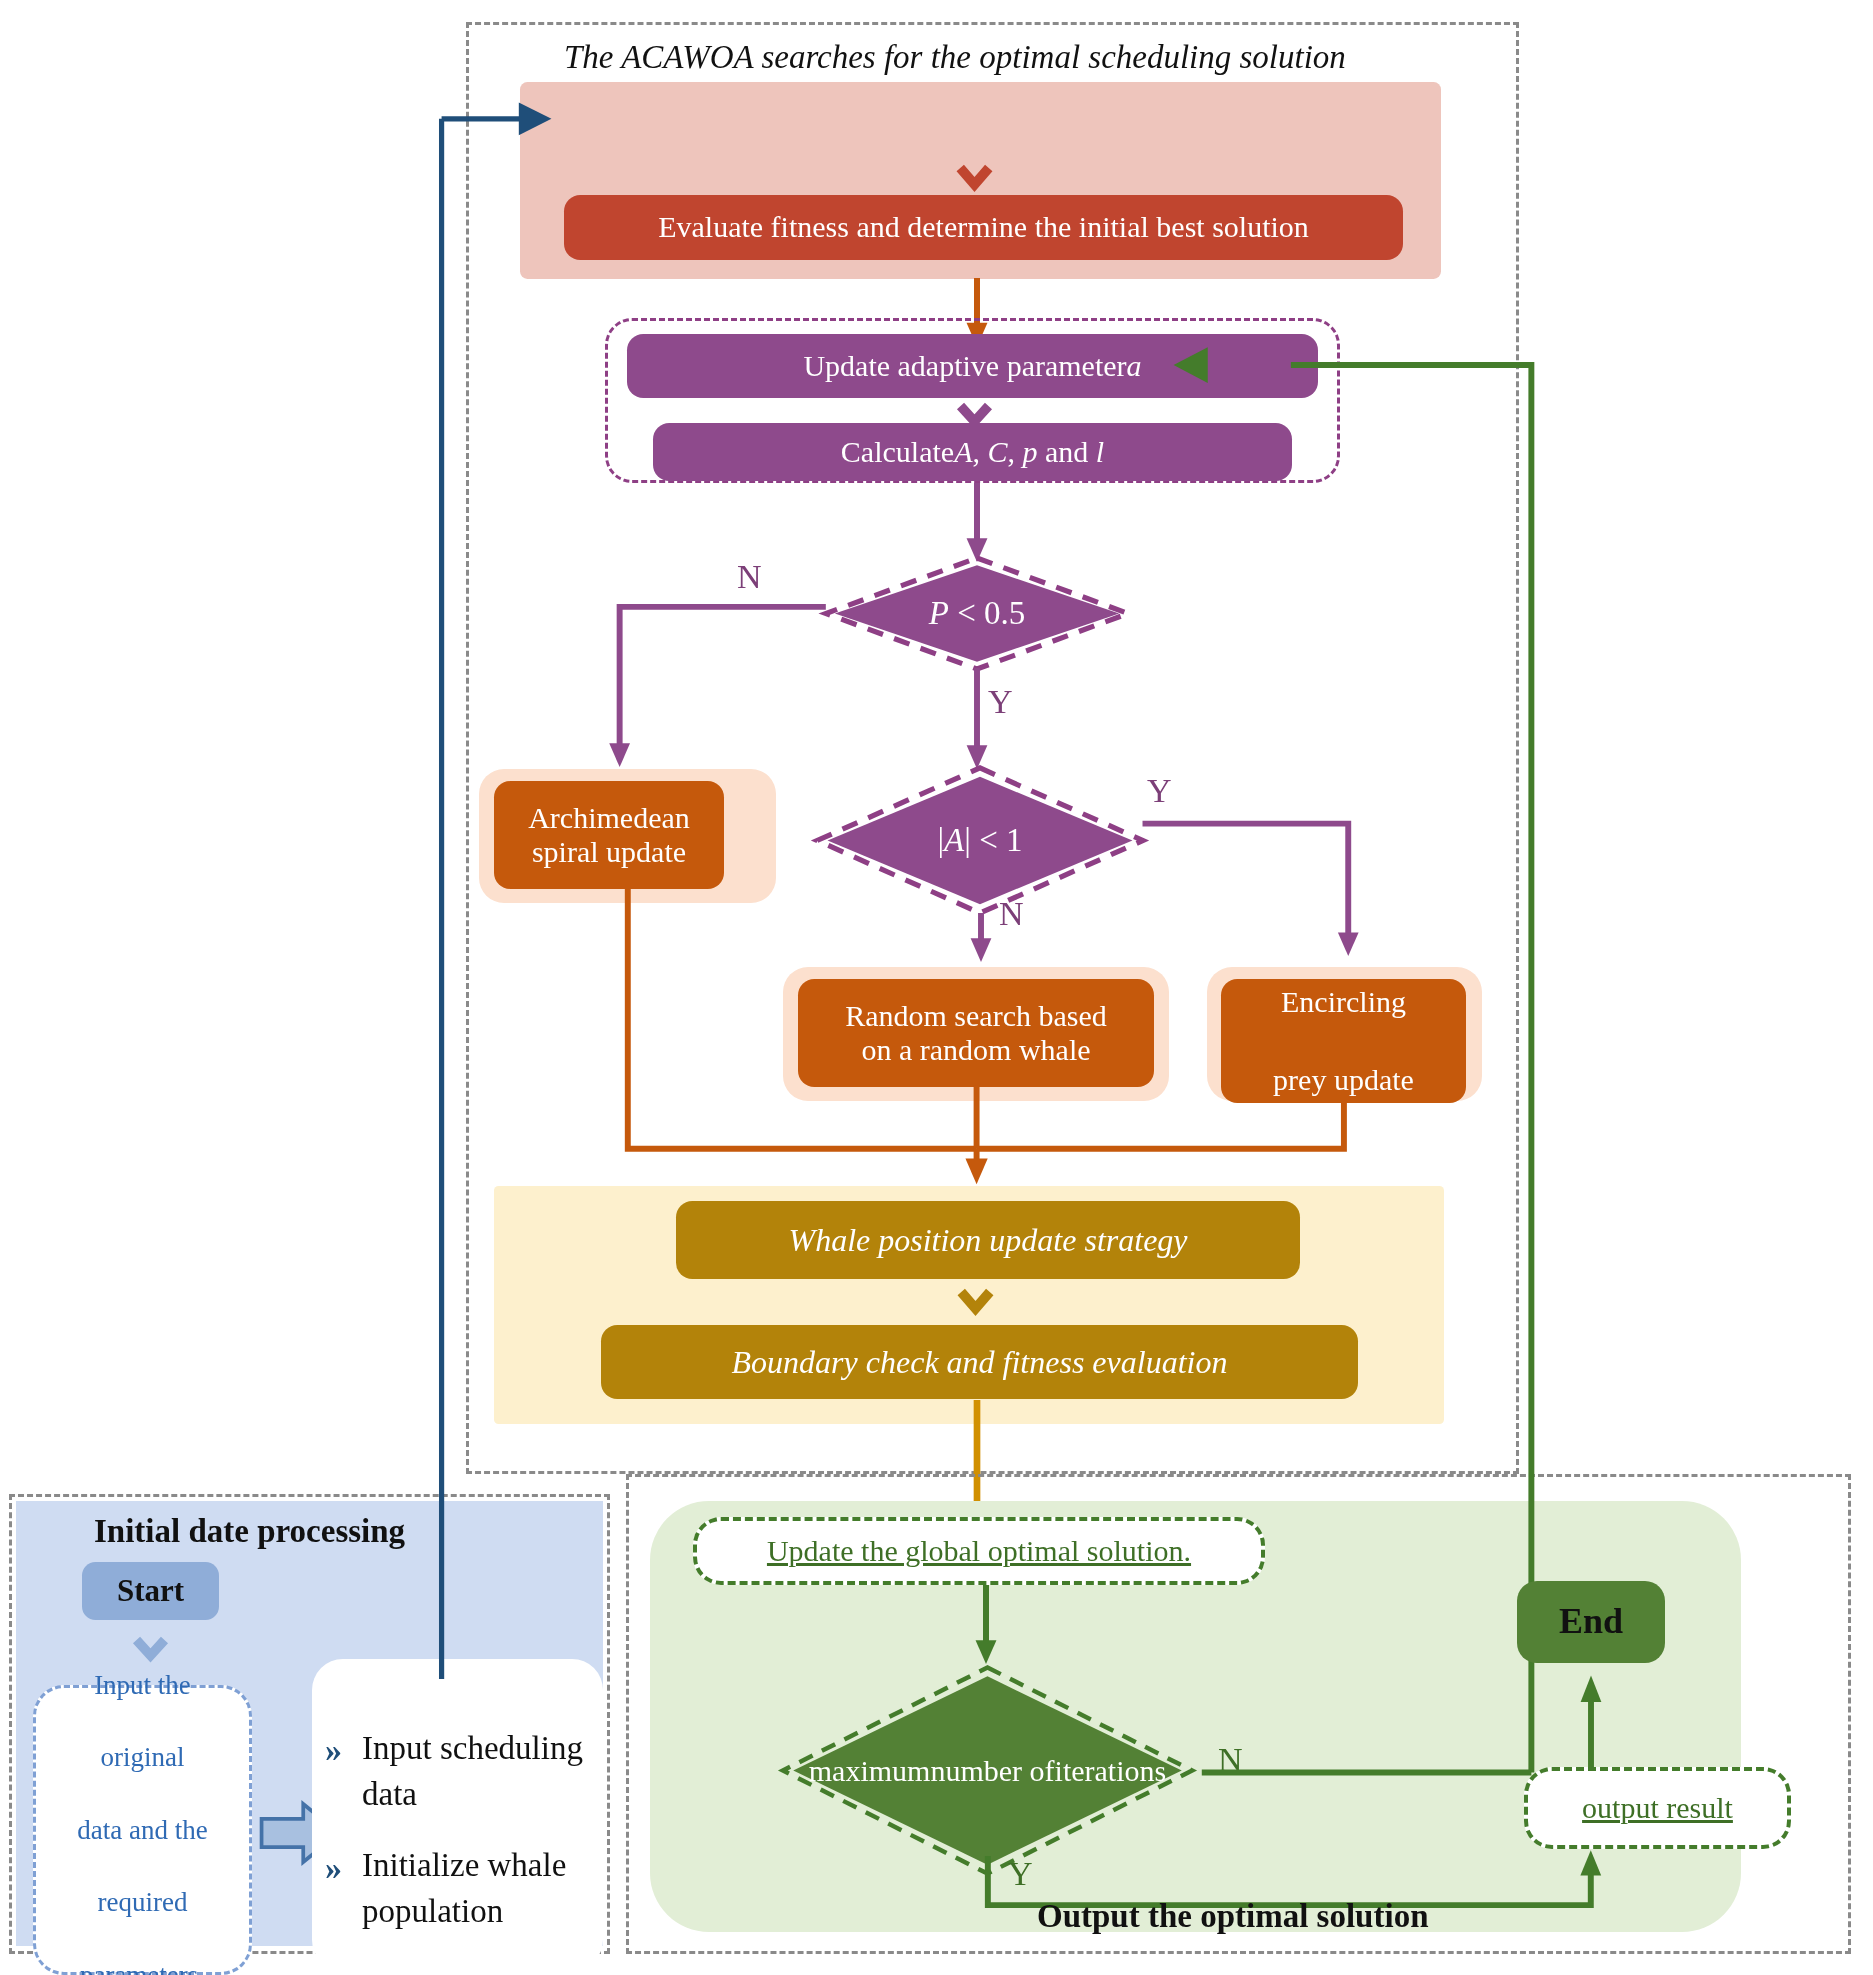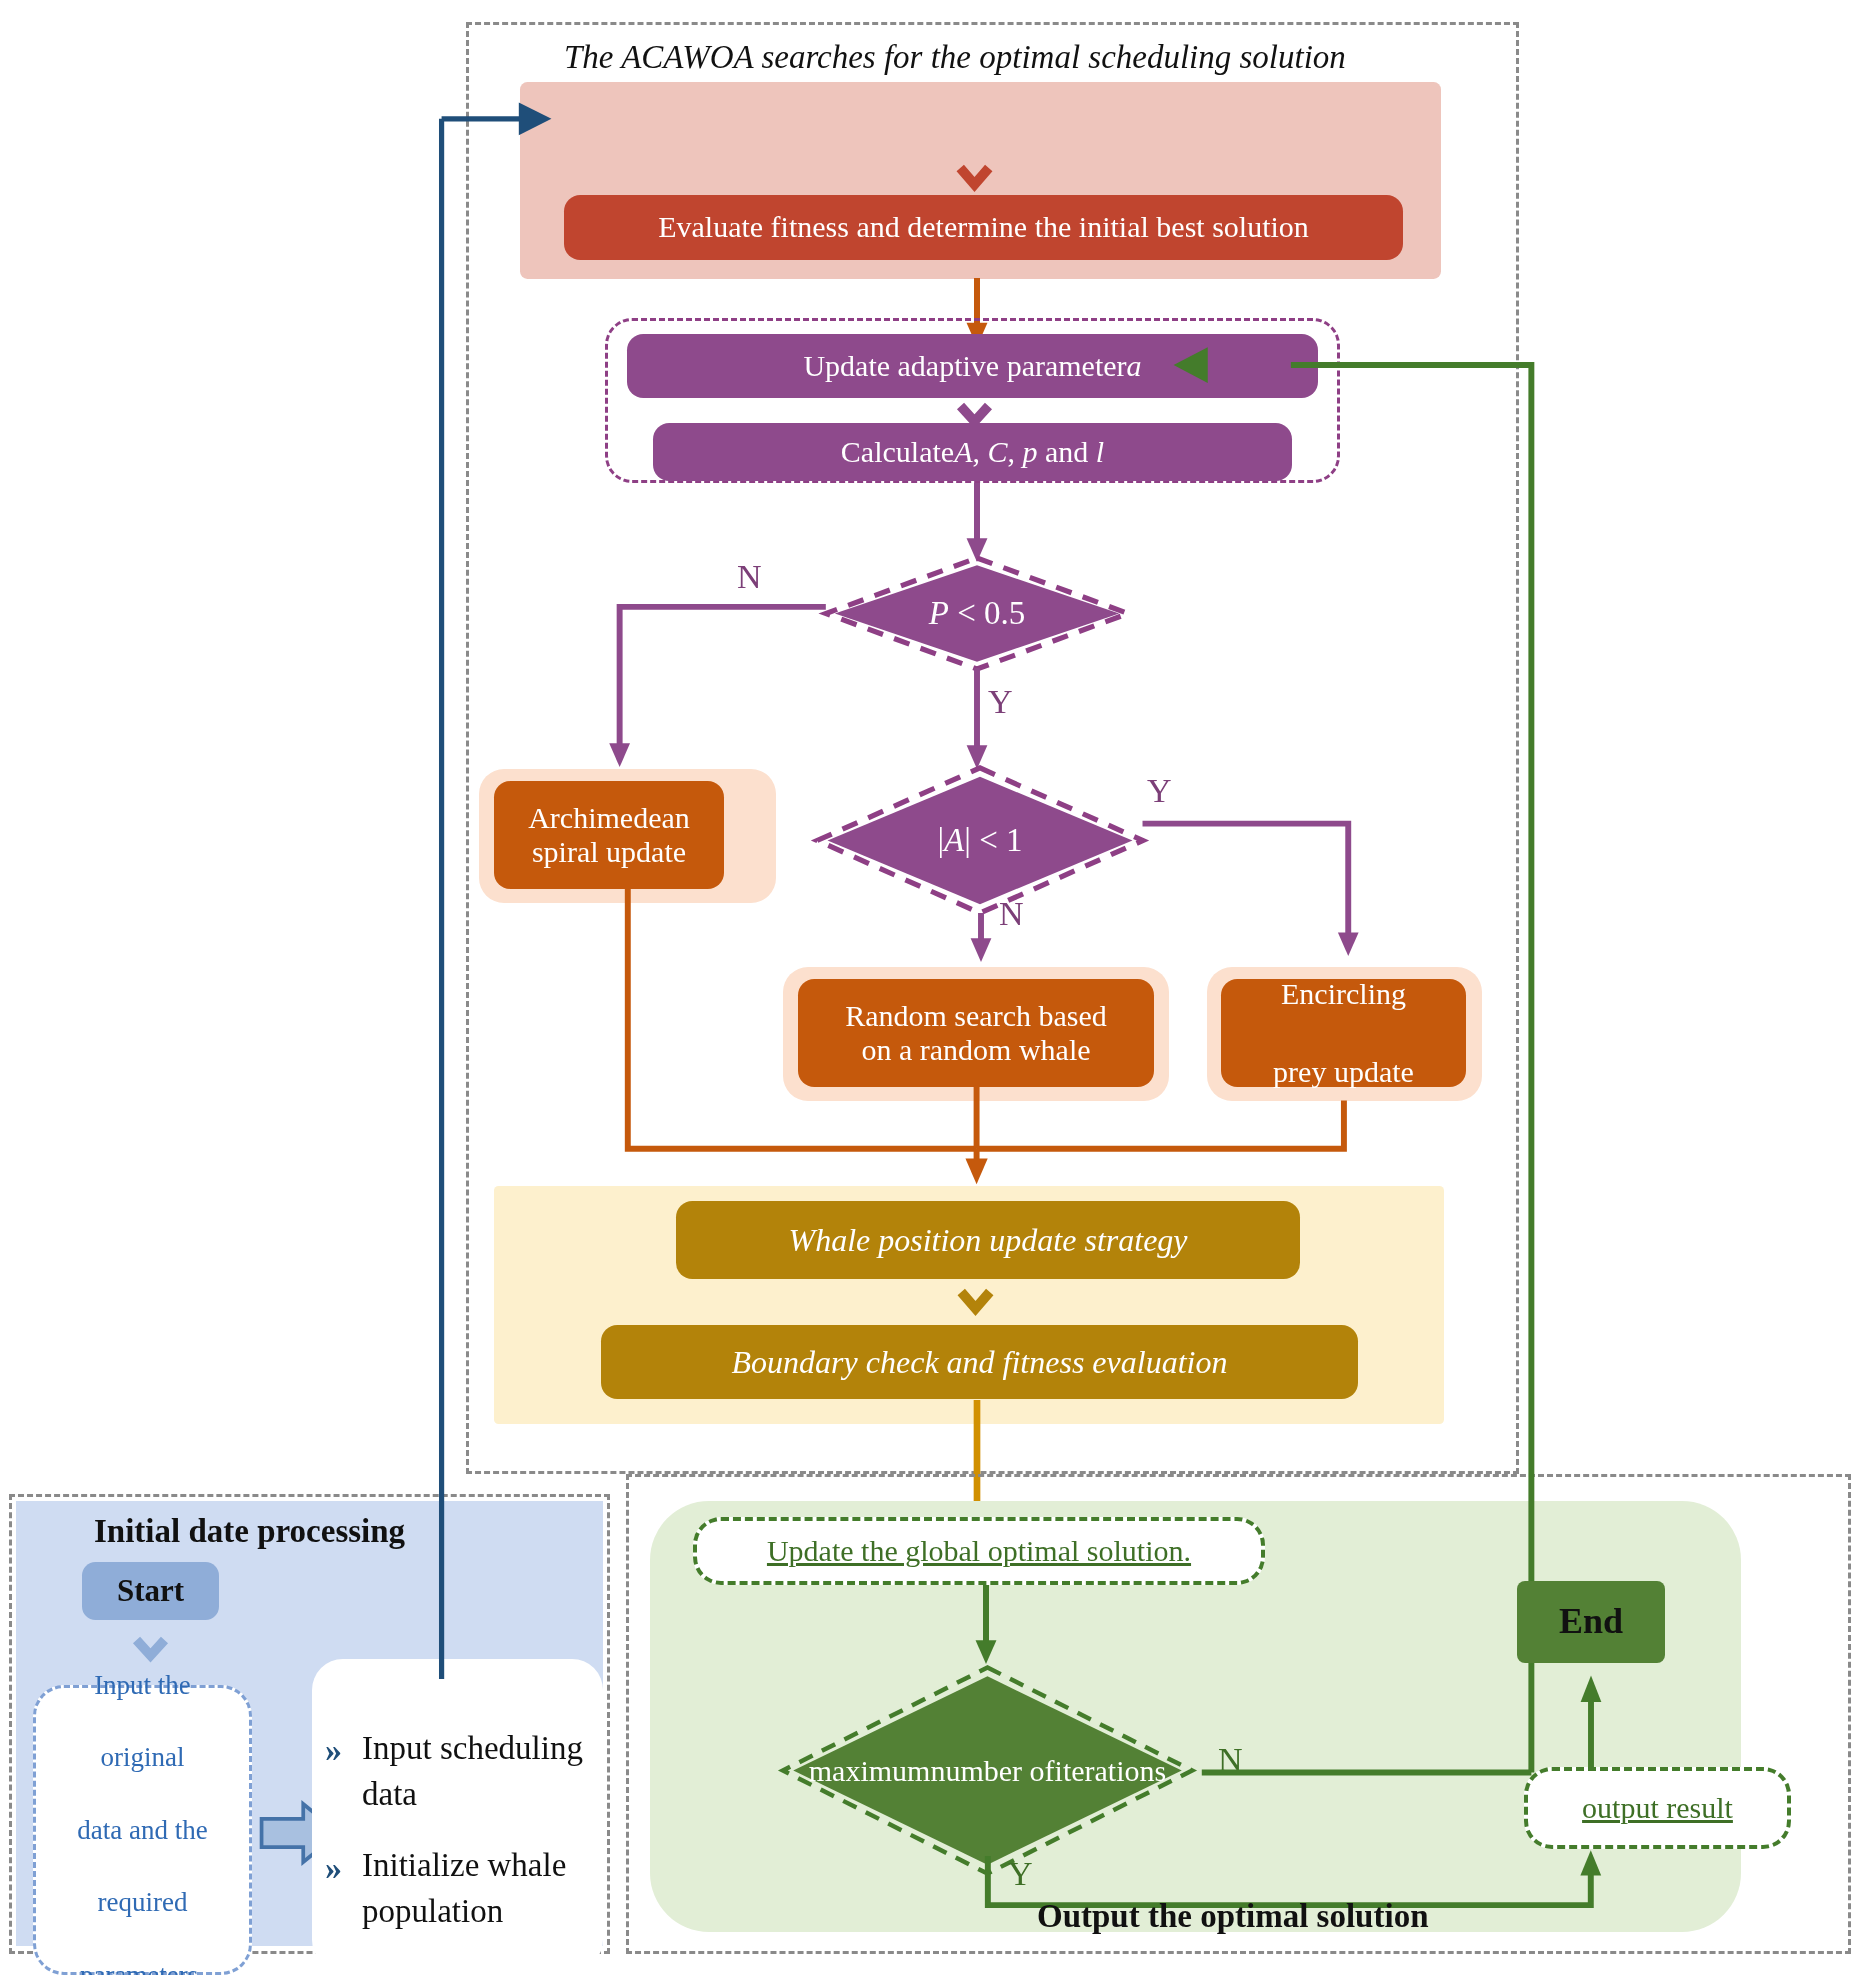--- a/index.html
+++ b/index.html
@@ -19,21 +19,21 @@
 
   
   .box{display:flex;align-items:center;justify-content:center;text-align:center;
        color:#ffffff;line-height:1.15;}
   .box-red{background:#c0452f;border-radius:16.3px;font-size:30px;}
   .box-orange-outer{background:#fce0ce;border-radius:25px;}
   .box-orange{background:#c5590c;border-radius:16.3px;font-size:30px;}
   .box-purple{background:#8e4a8c;border-radius:16.3px;font-size:30px;}
   .box-gold{background:#b3830a;border-radius:16.3px;font-size:32px;font-style:italic;}
   .box-start{background:#8fadd8;border-radius:13.4px;color:#111;font-weight:bold;font-size:31px;}
-  .box-end{background:#538135;border-radius:8px;color:#111;font-weight:bold;font-size:36px;}
+  .box-end{background:#538135;border-radius:20px;color:#111;font-weight:bold;font-size:36px;}
   .box-white-dashblue{background:#ffffff;border:3.7px dashed #7fa0d4;border-radius:31px;
        color:#2f6ab4;font-size:27px;line-height:1.35;gap:36px;}
   .box-white-plain{background:#ffffff;border-radius:31px;color:#111;font-size:31px;}
   .box-green-dash{background:#ffffff;border:4.5px dashed #447c2b;border-radius:28px;
        color:#3e6f26;font-size:30px;text-decoration:underline;}
 
   
   .dia-wrap{position:absolute;}
   .dia-sol{position:absolute;inset:0;}
   .dia-txt{position:absolute;inset:0;display:flex;align-items:center;justify-content:center;
@@ -144,21 +144,21 @@
     <polygon points="16,66 2,34 30,34" fill="#8e4a8c"></polygon>
   </svg>
 
   <div class="abs box-orange-outer" style="left:783px;top:967px;width:386px;height:134px;"></div>
   <div class="abs box box-orange" style="left:798px;top:979px;width:356px;height:108px;flex-direction:column;">
     <span>Random search based</span>
     <span>on a random whale</span>
   </div>
 
   <div class="abs box-orange-outer" style="left:1207px;top:967px;width:275px;height:134px;"></div>
-  <div class="abs box box-orange" style="left:1221px;top:979px;width:245px;height:108px;flex-direction:column;gap:44px;">
+  <div class="abs box box-orange" style="left:1221px;top:979px;width:245px;height:124px;flex-direction:column;gap:44px;">
     <span>Encircling</span>
     <span>prey update</span>
   </div>
 
   <svg style="left:609px;top:889px;width:750px;height:282px;" viewBox="0 0 1010 380" width="750" height="282">
 
     <polyline points="25,0 25,350 495,350" fill="none" stroke="#c5590c" stroke-width="8"></polyline>
 
     <polyline points="990,285 990,350 495,350" fill="none" stroke="#c5590c" stroke-width="8"></polyline>
 

